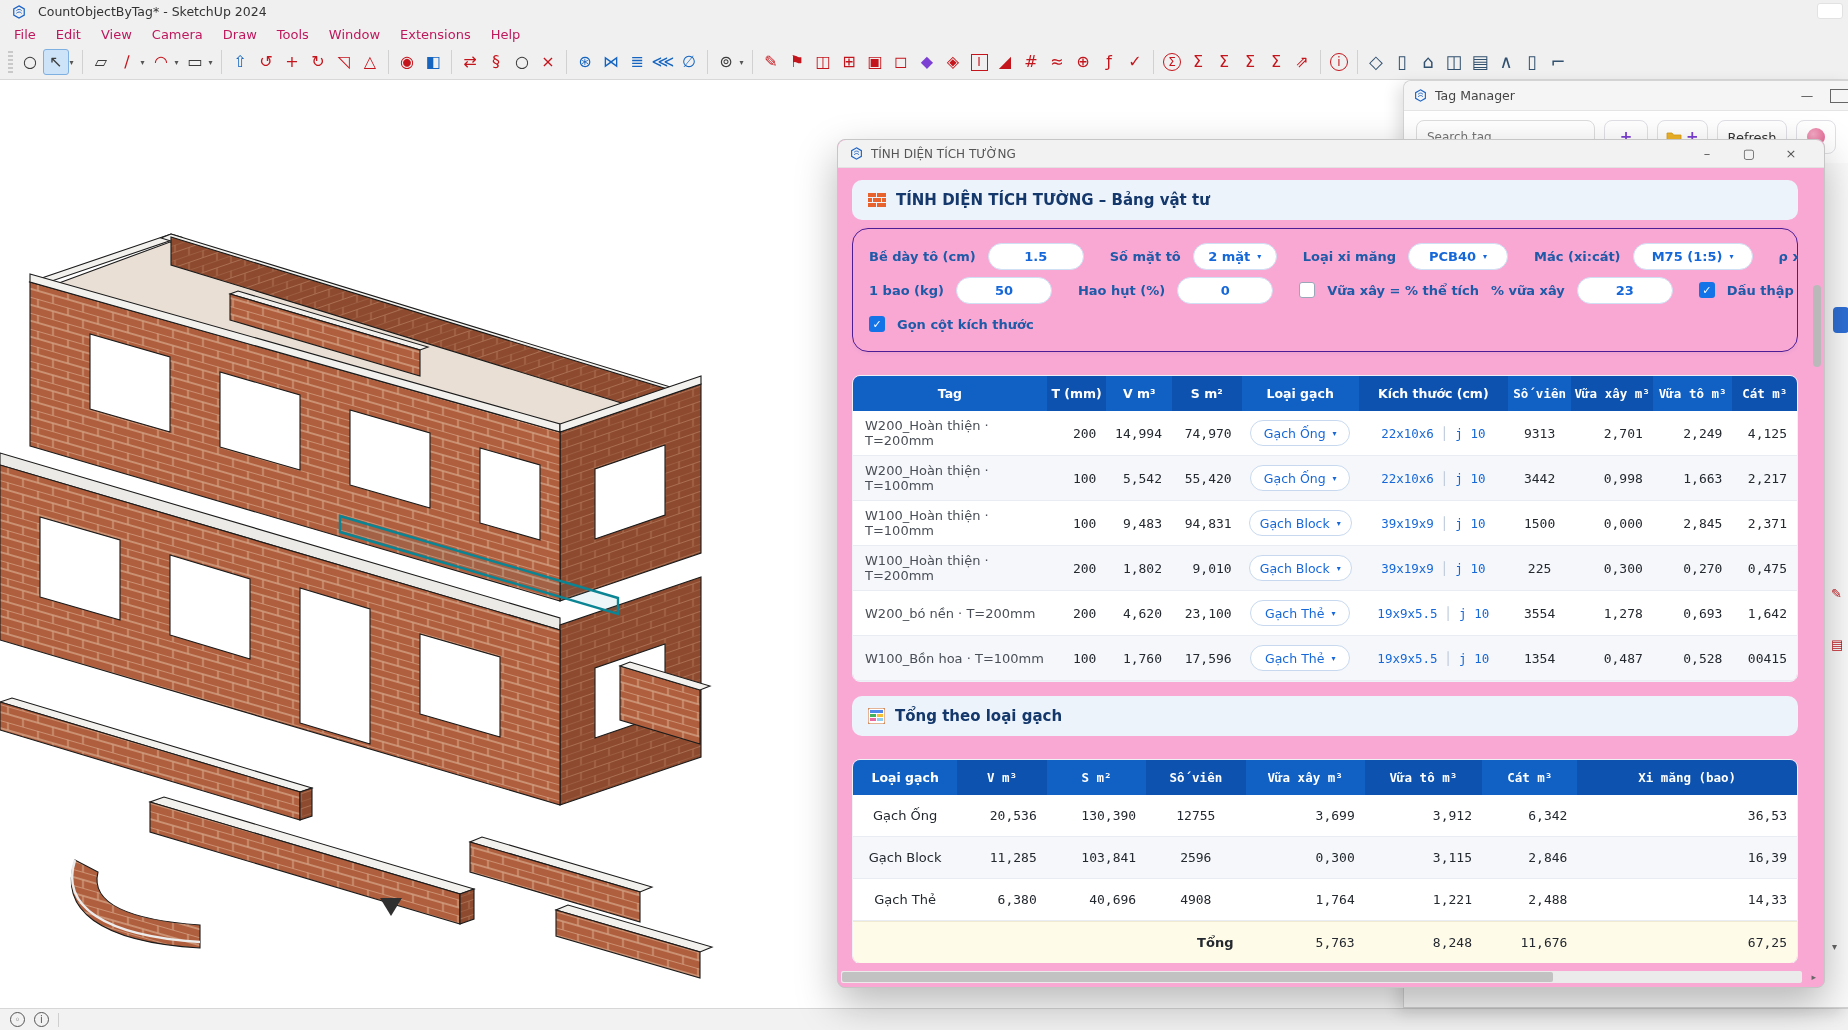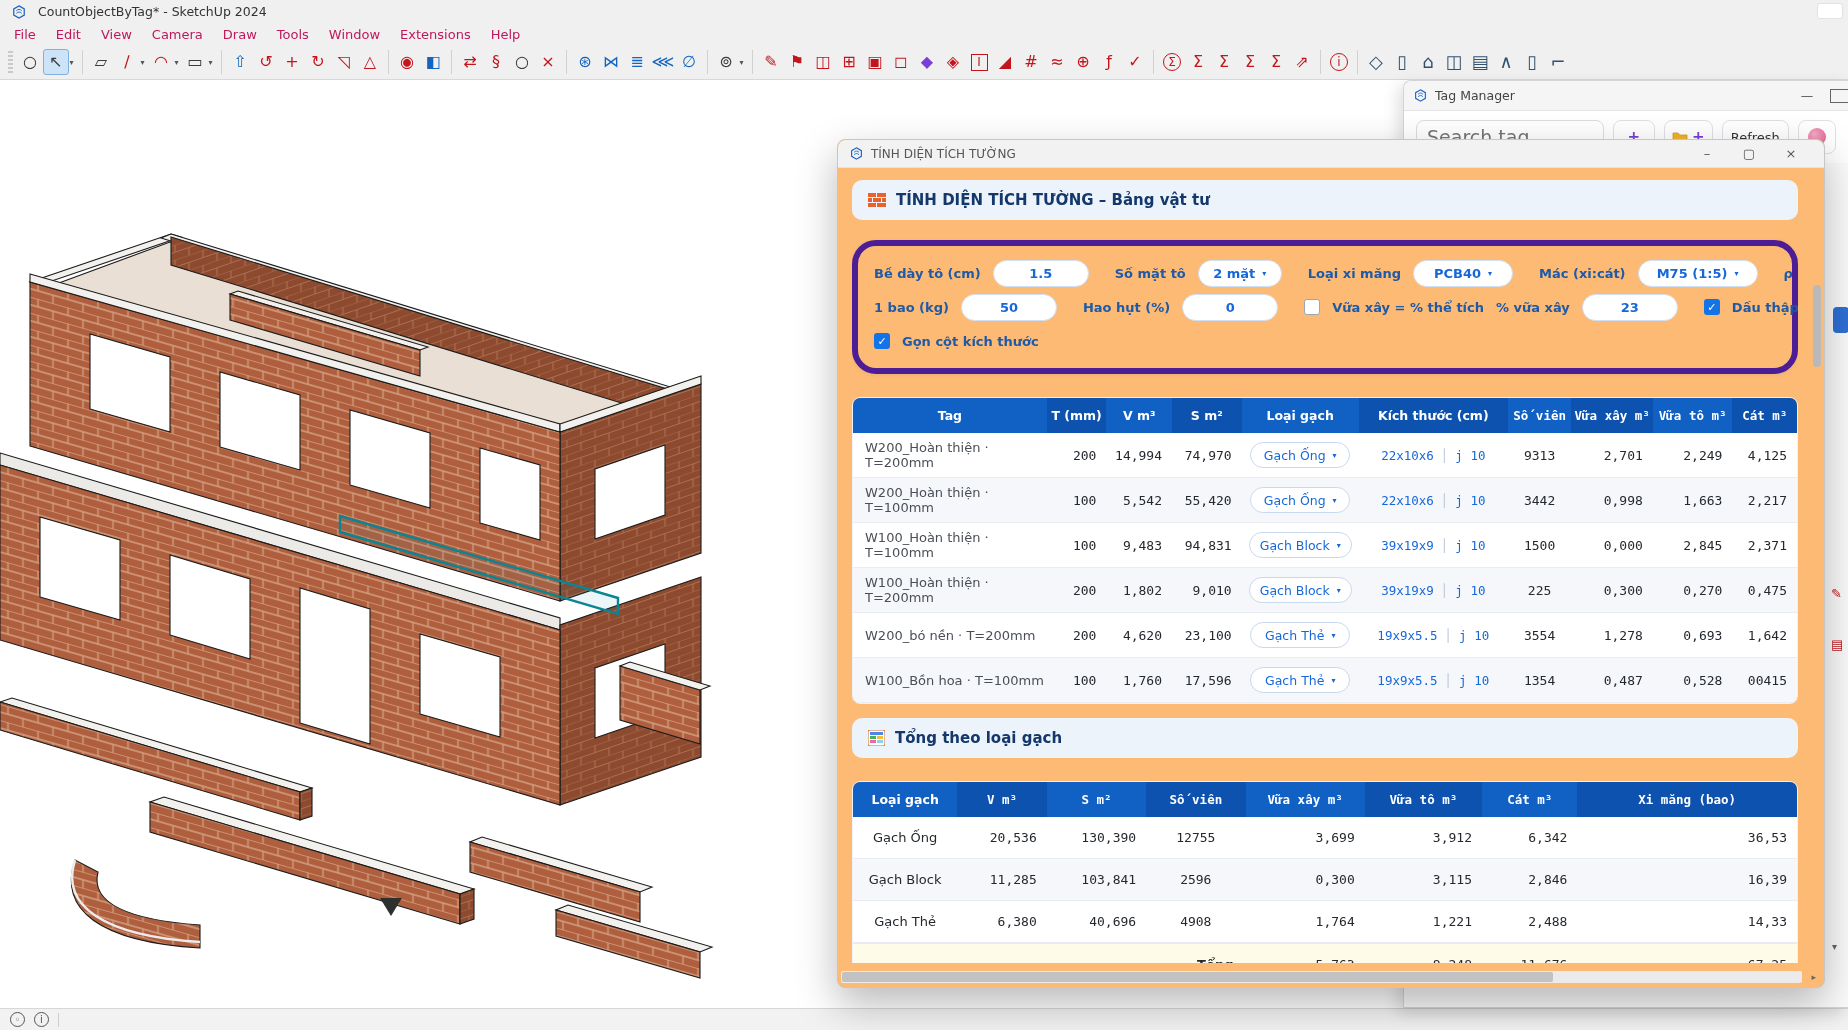--- a/index.html
+++ b/index.html
@@ -47,47 +47,47 @@
   #tagmanager { position:absolute; left:1403px; top:80px; width:445px; height:928px;
     background:#fbfbfb; border:1px solid #d4d4d4; border-right:none; border-radius:8px 0 0 0;
     box-shadow:-5px 5px 16px rgba(0,0,0,.13); z-index:5; }
   .tm-titlebar { height:30px; background:#f5f5f5; border-bottom:1px solid #e4e4e4;
     border-radius:8px 0 0 0; display:flex; align-items:center; gap:8px; padding:0 10px;
     color:#444; font-size:12.5px; }
   .tm-min { margin-left:auto; width:30px; text-align:center; color:#555; }
   .tm-max-clip { width:18px; height:14px; border:1.2px solid #666; border-right:none; margin-right:-10px; }
   .tm-row { display:flex; gap:9px; padding:9px 12px; background:#fff; align-items:center; }
   .tm-search { width:188px; height:34px; border:1px solid #ddd; border-radius:8px; padding:0 10px;
-    font-size:19px; color:#333; font-family:"DejaVu Sans",sans-serif; background:#fff; }
+    font-size:12px; color:#333; font-family:"DejaVu Sans",sans-serif; background:#fff; }
   .tm-btn { height:34px; border:1px solid #e0e0e6; border-radius:8px; background:#fff;
     display:flex; align-items:center; justify-content:center; gap:4px; font-size:15px; }
   .tm-btn.plus { width:46px; color:#7b3fd4; font-weight:bold; }
   .tm-btn.folder { width:54px; color:#7b3fd4; font-weight:bold; }
   .tm-btn.refresh { width:74px; font-size:13px; color:#333; }
   .tm-btn.palette { width:42px; }
   .palette-dot { width:18px; height:18px; border-radius:50%;
     background:radial-gradient(circle at 35% 35%, #f3a9c4, #e05a8a); }
   .tm-frag { position:absolute; font-size:13px; }
   .frag-blue { left:429px; top:226px; width:16px; height:26px; background:#2f6fd6; border-radius:4px; }
   .tm-scroll-arrow { left:428px; top:860px; color:#666; font-size:10px; }
 
   
-  #dialog { position:absolute; left:837px; top:139px; width:988px; height:849px; background:#fdba74;
+  #dialog { position:absolute; left:837px; top:139px; width:988px; height:849px; background:#f9a8d4;
     border:1px solid #c6c6c6; border-radius:8px; box-shadow:0 16px 42px rgba(0,0,0,.28); z-index:10; }
   .dlg-titlebar { height:28px; background:#f2f2f2; border-bottom:1px solid #e2e2e2;
     border-radius:8px 8px 0 0; display:flex; align-items:center; gap:8px; padding:0 12px;
     color:#555; font-size:12px; }
   .dlg-controls { margin-left:auto; display:flex; }
   .dlg-ctl { width:42px; height:27px; display:flex; align-items:center; justify-content:center;
     color:#555; font-size:13px; }
   .dlg-body { position:absolute; left:14px; right:26px; top:40px; bottom:24px; overflow:hidden; }
 
   .band { height:40px; background:#edf3fa; border-radius:10px; display:flex; align-items:center;
     gap:10px; padding:0 16px; color:#14386b; font-weight:bold; font-size:15px; }
-  .card { margin-top:20px; border:6px solid #4c1d95; border-radius:24px;
+  .card { margin-top:8px; border:1px solid #4c1d95; border-radius:16px;
     box-shadow:0 1px 4px rgba(30,60,120,.07); padding:10px 16px; }
   .frow { display:flex; align-items:center; gap:12px; height:34px; white-space:nowrap; }
   .flabel { font-size:13px; font-weight:bold; color:#1e5aa7; }
   .pill { height:27px; border:1.5px solid #cfdff4; border-radius:14px; background:#fff;
     display:flex; align-items:center; justify-content:center; gap:7px; color:#1668d9;
     font-weight:bold; font-size:13px; padding:0 10px; }
   .pcaret { font-size:8px; }
   .w96{min-width:96px} .w84{min-width:84px} .w100{min-width:100px} .w120{min-width:120px}
   .chk { width:16px; height:16px; border-radius:3px; display:flex; align-items:center;
     justify-content:center; flex:none; font-size:11px; }

